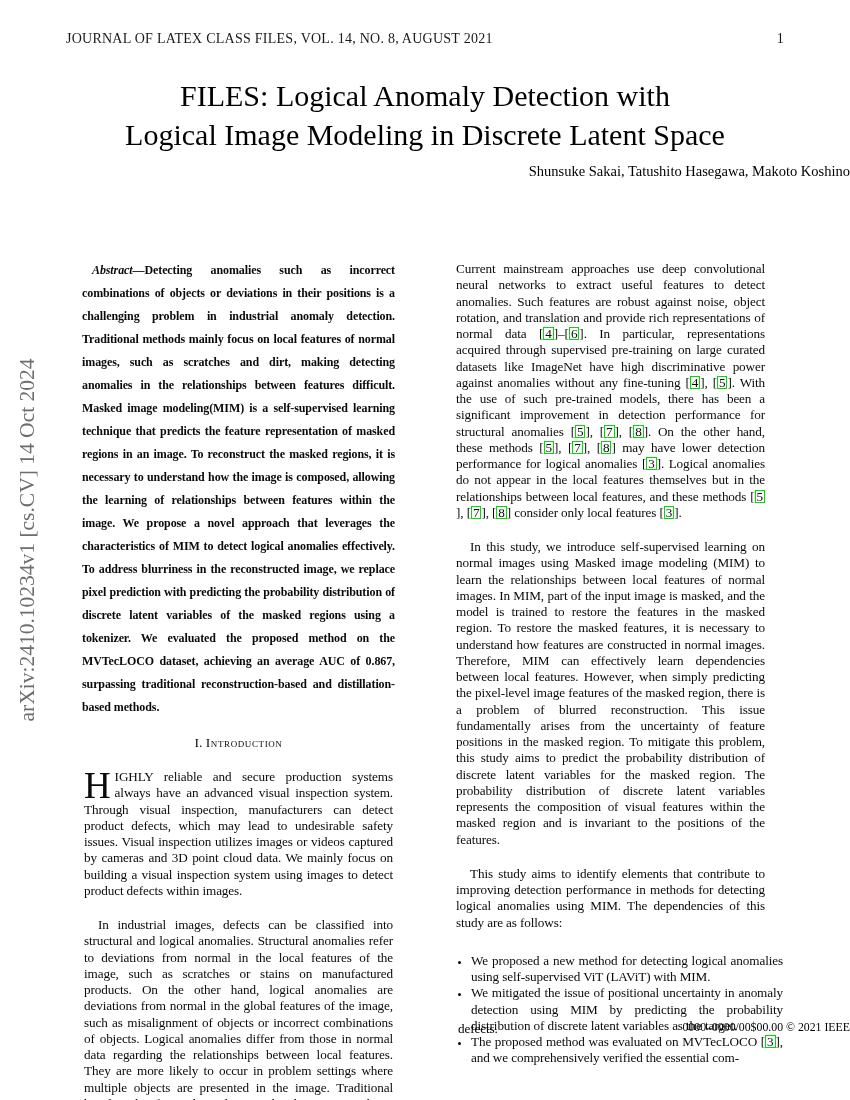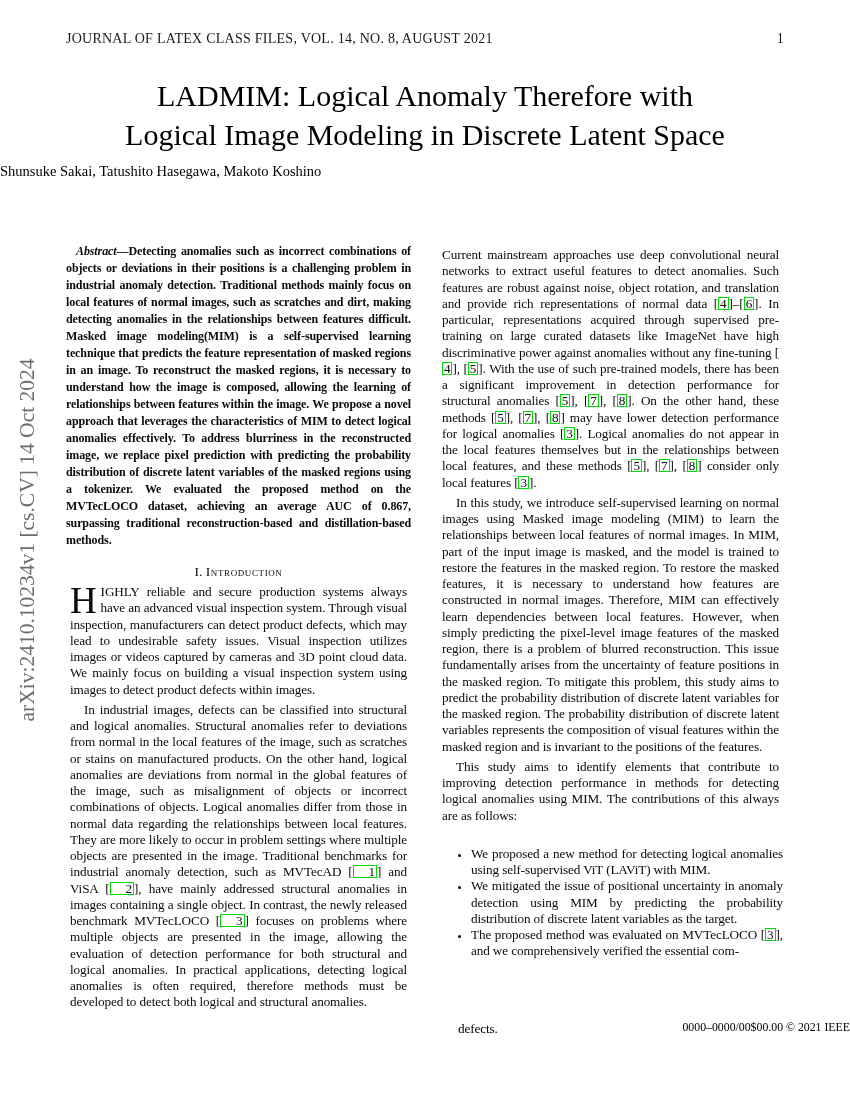--- a/index.html
+++ b/index.html
@@ -21,43 +21,43 @@
   .arxiv>span{
     display:inline-block;transform:translate(-50%,-50%) rotate(-90deg);
     transform-origin:center center;white-space:nowrap;
   }
   
   .title{
     position:absolute;top:76px;left:0;right:0;text-align:center;
     font-size:30px;line-height:39px;font-weight:400;color:#000;
   }
   .authors{
-    position:absolute;top:163px;left:0;right:0;text-align:left;
+    position:absolute;top:163px;left:0;right:0;text-align:right;
     font-size:14.5px;color:#000;
   }
   
   .col{position:absolute;top:243px;width:345px;text-align:justify;}
   .col-left{left:66px;}
   .col-right{left:438px;}
 
   .abstract,.indexterms{
-    font-size:12px;line-height:17px;font-weight:700;margin:0;
+    font-size:12px;line-height:23px;font-weight:700;margin:16px;
     text-indent:10px;letter-spacing:-0.1px;
   }
   .indexterms{margin-top:7px;}
   .lead-it{font-style:italic;font-weight:700;}
 
   .sec-head{
     margin:15px 0 4px 0;text-align:center;font-size:13.5px;
     text-indent:0;font-weight:400;
   }
   .sec-head .sc{font-variant:small-caps;letter-spacing:.6px;margin-top:17px;}
 
   p.body-par{
-    font-size:13.2px;line-height:16.25px;margin:4px;text-indent:14px;
+    font-size:13.2px;line-height:16.25px;margin:18px;text-indent:14px;
     letter-spacing:-0.12px;
   }
   p.first-par{text-indent:0;}
   .dropcap{
     float:left;font-size:37px;line-height:29px;height:29px;
     padding:2px 4px 0 0;font-weight:400;
   }
   .par-gap{margin-top:6px;}
   .par-gap-lg{margin-top:15px;}
 
@@ -92,40 +92,40 @@
 <div class="runhead">
   <span>JOURNAL OF LATEX CLASS FILES, VOL. 14, NO. 8, AUGUST 2021</span>
   <span>1</span>
 </div>
 
 <div class="arxiv">
   <span>arXiv:2410.10234v1 [cs.CV] 14 Oct 2024</span>
 </div>
 
 <div class="title">
-  <div>LADMIM: Logical Anomaly Therefore with</div>
+  <div>FILES: Logical Anomaly Detection with</div>
   <div>Logical Image Modeling in Discrete Latent Space</div>
 </div>
 <div class="authors">Shunsuke Sakai, Tatushito Hasegawa, Makoto Koshino</div>
 
 <div class="col col-left">
   <p class="abstract"><span class="lead-it">Abstract</span><span>—Detecting anomalies such as incorrect combinations of objects or deviations in their positions is a challenging problem in industrial anomaly detection. Traditional methods mainly focus on local features of normal images, such as scratches and dirt, making detecting anomalies in the relationships between features difficult. Masked image modeling(MIM) is a self-supervised learning technique that predicts the feature representation of masked regions in an image. To reconstruct the masked regions, it is necessary to understand how the image is composed, allowing the learning of relationships between features within the image. We propose a novel approach that leverages the characteristics of MIM to detect logical anomalies effectively. To address blurriness in the reconstructed image, we replace pixel prediction with predicting the probability distribution of discrete latent variables of the masked regions using a tokenizer. We evaluated the proposed method on the MVTecLOCO dataset, achieving an average AUC of 0.867, surpassing traditional reconstruction-based and distillation-based methods.</span></p>
 
 
   <div class="sec-head"><span>I.</span>&nbsp;<span class="sc">Introduction</span></div>
 
   <p class="body-par first-par"><span class="dropcap">H</span><span>IGHLY</span><span> reliable and secure production systems always have an advanced visual inspection system. Through visual inspection, manufacturers can detect product defects, which may lead to undesirable safety issues. Visual inspection utilizes images or videos captured by cameras and 3D point cloud data. We mainly focus on building a visual inspection system using images to detect product defects within images.</span></p>
 
   <p class="body-par">In industrial images, defects can be classified into structural and logical anomalies. Structural anomalies refer to deviations from normal in the local features of the image, such as scratches or stains on manufactured products. On the other hand, logical anomalies are deviations from normal in the global features of the image, such as misalignment of objects or incorrect combinations of objects. Logical anomalies differ from those in normal data regarding the relationships between local features. They are more likely to occur in problem settings where multiple objects are presented in the image. Traditional benchmarks for industrial anomaly detection, such as MVTecAD [<span class="cite-box">1</span>] and ViSA [<span class="cite-box">2</span>], have mainly addressed structural anomalies in images containing a single object. In contrast, the newly released benchmark MVTecLOCO [<span class="cite-box">3</span>] focuses on problems where multiple objects are presented in the image, allowing the evaluation of detection performance for both structural and logical anomalies. In practical applications, detecting logical anomalies is often required, therefore methods must be developed to detect both logical and structural anomalies.</p>
 </div>
 
 <div class="col col-right">
   <p class="body-par first-par">Current mainstream approaches use deep convolutional neural networks to extract useful features to detect anomalies. Such features are robust against noise, object rotation, and translation and provide rich representations of normal data [<span class="cite-box">4</span>]–[<span class="cite-box">6</span>]. In particular, representations acquired through supervised pre-training on large curated datasets like ImageNet have high discriminative power against anomalies without any fine-tuning [<span class="cite-box">4</span>], [<span class="cite-box">5</span>]. With the use of such pre-trained models, there has been a significant improvement in detection performance for structural anomalies [<span class="cite-box">5</span>], [<span class="cite-box">7</span>], [<span class="cite-box">8</span>]. On the other hand, these methods [<span class="cite-box">5</span>], [<span class="cite-box">7</span>], [<span class="cite-box">8</span>] may have lower detection performance for logical anomalies [<span class="cite-box">3</span>]. Logical anomalies do not appear in the local features themselves but in the relationships between local features, and these methods [<span class="cite-box">5</span>], [<span class="cite-box">7</span>], [<span class="cite-box">8</span>] consider only local features [<span class="cite-box">3</span>].</p>
   <p class="body-par par-gap">In this study, we introduce self-supervised learning on normal images using Masked image modeling (MIM) to learn the relationships between local features of normal images. In MIM, part of the input image is masked, and the model is trained to restore the features in the masked region. To restore the masked features, it is necessary to understand how features are constructed in normal images. Therefore, MIM can effectively learn dependencies between local features. However, when simply predicting the pixel-level image features of the masked region, there is a problem of blurred reconstruction. This issue fundamentally arises from the uncertainty of feature positions in the masked region. To mitigate this problem, this study aims to predict the probability distribution of discrete latent variables for the masked region. The probability distribution of discrete latent variables represents the composition of visual features within the masked region and is invariant to the positions of the features.</p>
-  <p class="body-par par-gap-lg">This study aims to identify elements that contribute to improving detection performance in methods for detecting logical anomalies using MIM. The contributions of this always are as follows:</p>
+  <p class="body-par par-gap-lg">This study aims to identify elements that contribute to improving detection performance in methods for detecting logical anomalies using MIM. The dependencies of this study are as follows:</p>
   <ul class="contribs">
     <li>We proposed a new method for detecting logical anomalies using self-supervised ViT (LAViT) with MIM.</li>
     <li>We mitigated the issue of positional uncertainty in anomaly detection using MIM by predicting the probability distribution of discrete latent variables as the target.</li>
     <li>The proposed method was evaluated on MVTecLOCO [<span class="cite-box">3</span>], and we comprehensively verified the essential com-</li>
   </ul>
 </div>
 
 <div class="footer">0000–0000/00$00.00 © 2021 IEEE</div>
 <div class="footer-overlap">defects.</div>
 

